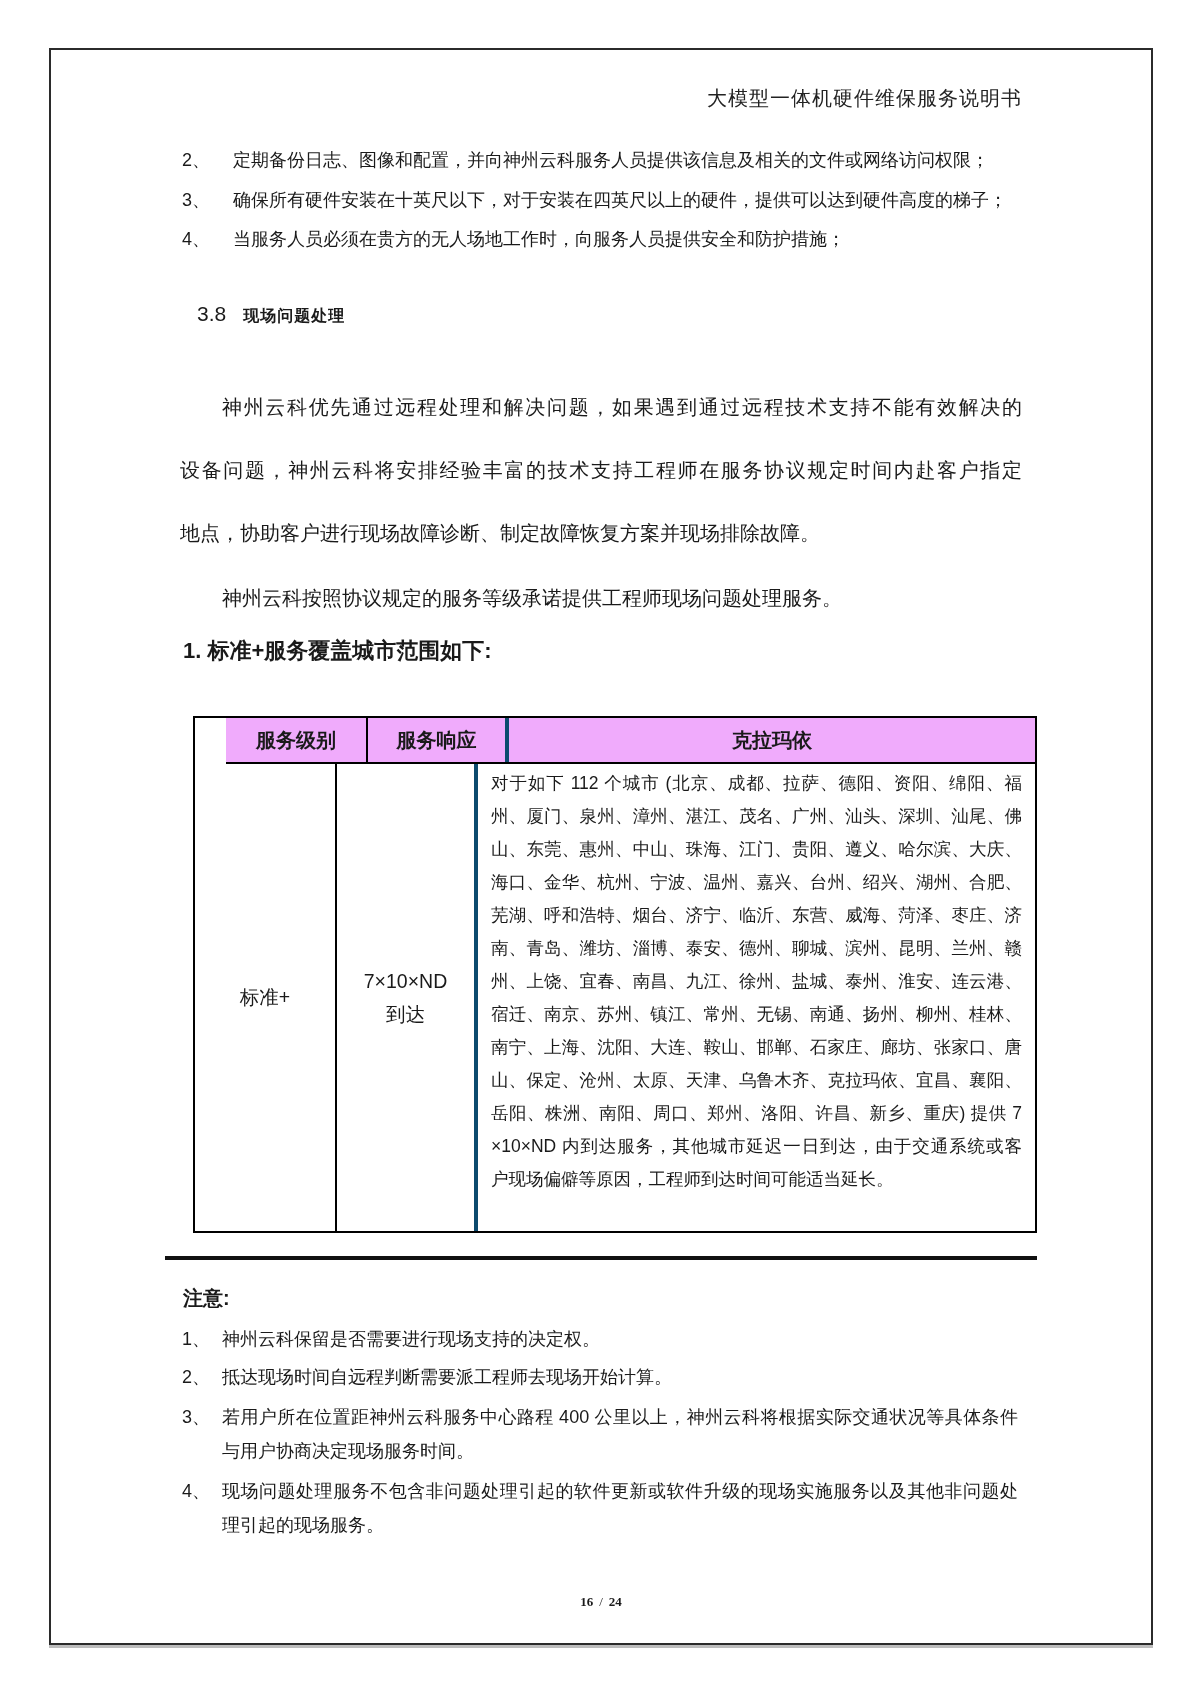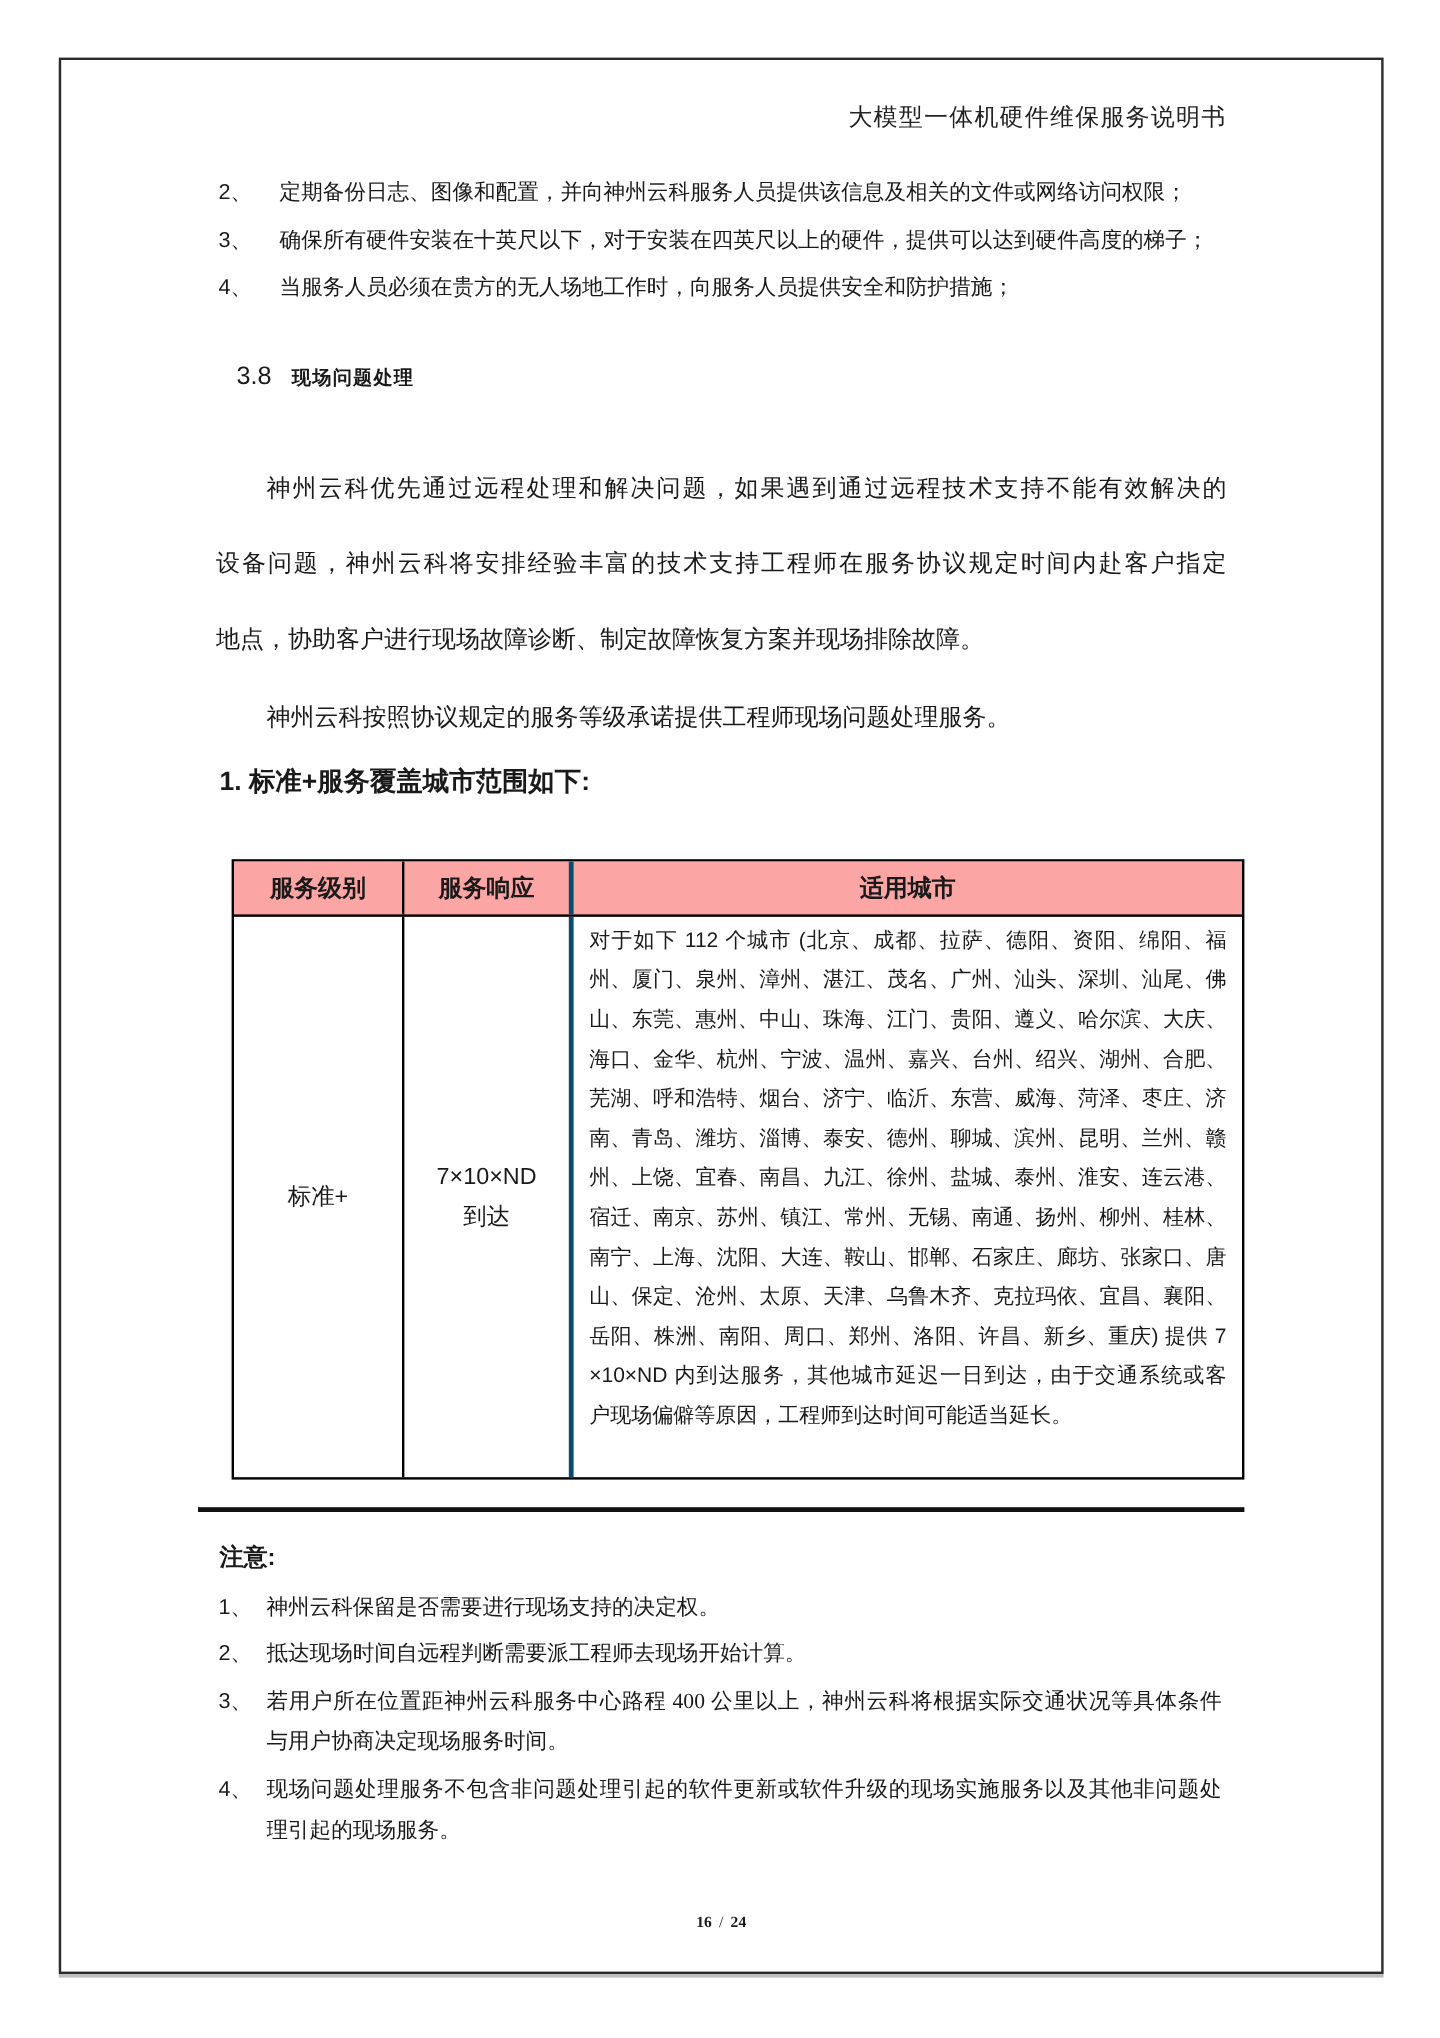--- a/index.html
+++ b/index.html
@@ -32,37 +32,37 @@
   .sec .secnum{font-family:Liberation Sans, sans-serif;font-size:21px;}
   .sec .sectitle{font-size:16px;font-weight:700;margin-left:17px;letter-spacing:1px;}
   
   .pline{position:absolute;height:30px;line-height:30px;font-size:20px;overflow:hidden;}
   .jline{text-align:justify;}
   .jline::after{content:"";display:inline-block;width:100%;height:0;}
   
   .subhead{position:absolute;left:183px;top:634px;font-size:22px;font-weight:700;line-height:34px;}
   
   .tbl{position:absolute;left:193px;top:716px;width:844px;height:517px;border:2px solid #000;box-sizing:border-box;}
-  .thead{display:flex;height:46px;background:#fca5a5;border-bottom:2px solid #000;box-sizing:border-box;}
+  .thead{display:flex;height:46px;background:#f0abfc;border-bottom:2px solid #000;box-sizing:border-box;margin-left:31px;}
   .trow{display:flex;height:467px;}
   .c1{width:142px;border-right:2px solid #000;box-sizing:border-box;}
   .c2{width:141px;border-right:4px solid #0c4a6e;box-sizing:border-box;}
   .c3{flex:1;box-sizing:border-box;}
   .th{display:flex;align-items:center;justify-content:center;font-size:20px;font-weight:700;}
   .td-center{display:flex;flex-direction:column;align-items:center;justify-content:center;font-size:19.5px;line-height:33px;}
   .cities{padding:3px 13px 0 13px;}
   .cline{height:33px;line-height:33px;font-size:17.5px;overflow:hidden;}
   
   .rule{position:absolute;left:165px;top:1256px;width:872px;height:4px;background:#111;}
   
   .notice{position:absolute;left:183px;top:1284px;font-size:20px;font-weight:700;line-height:28px;}
   .noterow{position:absolute;left:180px;width:840px;font-size:18px;line-height:34px;}
   .noterow .num{position:absolute;left:2px;top:0;}
   .noterow .ntxt{display:block;margin-left:42px;}
-  .nline{height:34px;line-height:34px;overflow:hidden;width:796px;font-family:Liberation Serif, serif;}
+  .nline{height:34px;line-height:34px;overflow:hidden;width:796px;}
   
   .pagenum{
     position:absolute;left:49px;top:1588px;width:1104px;text-align:center;
     font-family:"Liberation Serif", serif;font-size:13px;line-height:28px;
   }
   .pagenum .pn{font-weight:700;}
   .pagenum .slash{font-weight:400;padding:0 6px;}
   .bottom-strip{
     position:absolute;left:0;top:1688px;width:1200px;height:10px;
     background:linear-gradient(#8e8e8e,#b7b7b7);
@@ -100,21 +100,21 @@
   <div class="pline" style="top:518px;left:180px;width:842px">地点，协助客户进行现场故障诊断、制定故障恢复方案并现场排除故障。</div>
 
   <div class="pline" style="top:583px;left:222px;width:800px">神州云科按照协议规定的服务等级承诺提供工程师现场问题处理服务。</div>
 
   <div class="subhead">1. 标准+服务覆盖城市范围如下:</div>
 
   <div class="tbl">
     <div class="thead">
       <div class="th c1">服务级别</div>
       <div class="th c2">服务响应</div>
-      <div class="th c3">适用城市</div>
+      <div class="th c3">克拉玛依</div>
     </div>
     <div class="trow">
       <div class="c1 td-center">标准+</div>
       <div class="c2 td-center">
         <div>7×10×ND</div>
         <div>到达</div>
       </div>
       <div class="c3 cities">
         <div class="cline jline">对于如下 112 个城市 (北京、成都、拉萨、德阳、资阳、绵阳、福</div>
         <div class="cline jline">州、厦门、泉州、漳州、湛江、茂名、广州、汕头、深圳、汕尾、佛</div>

